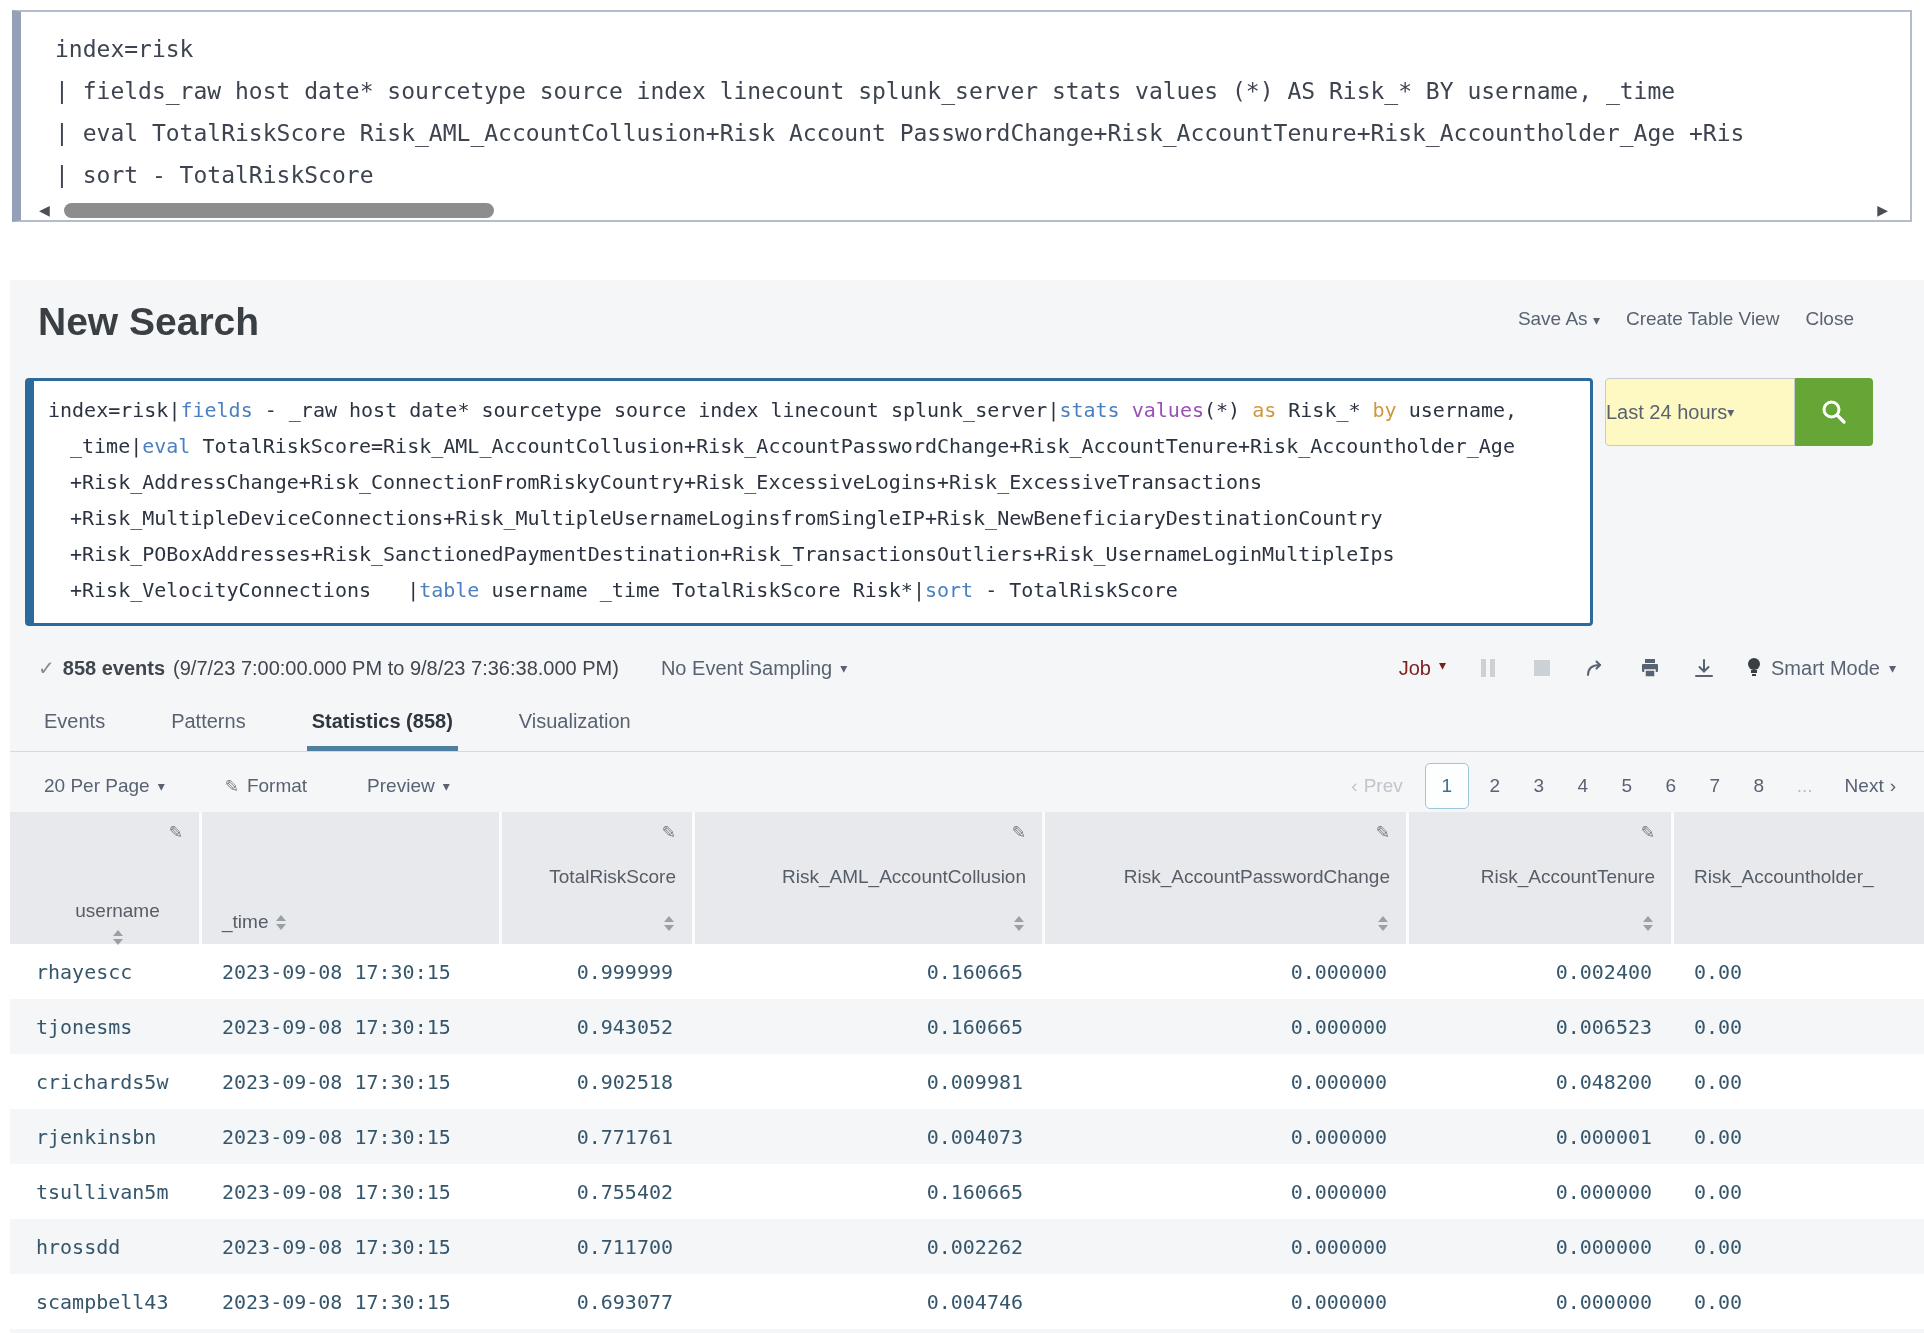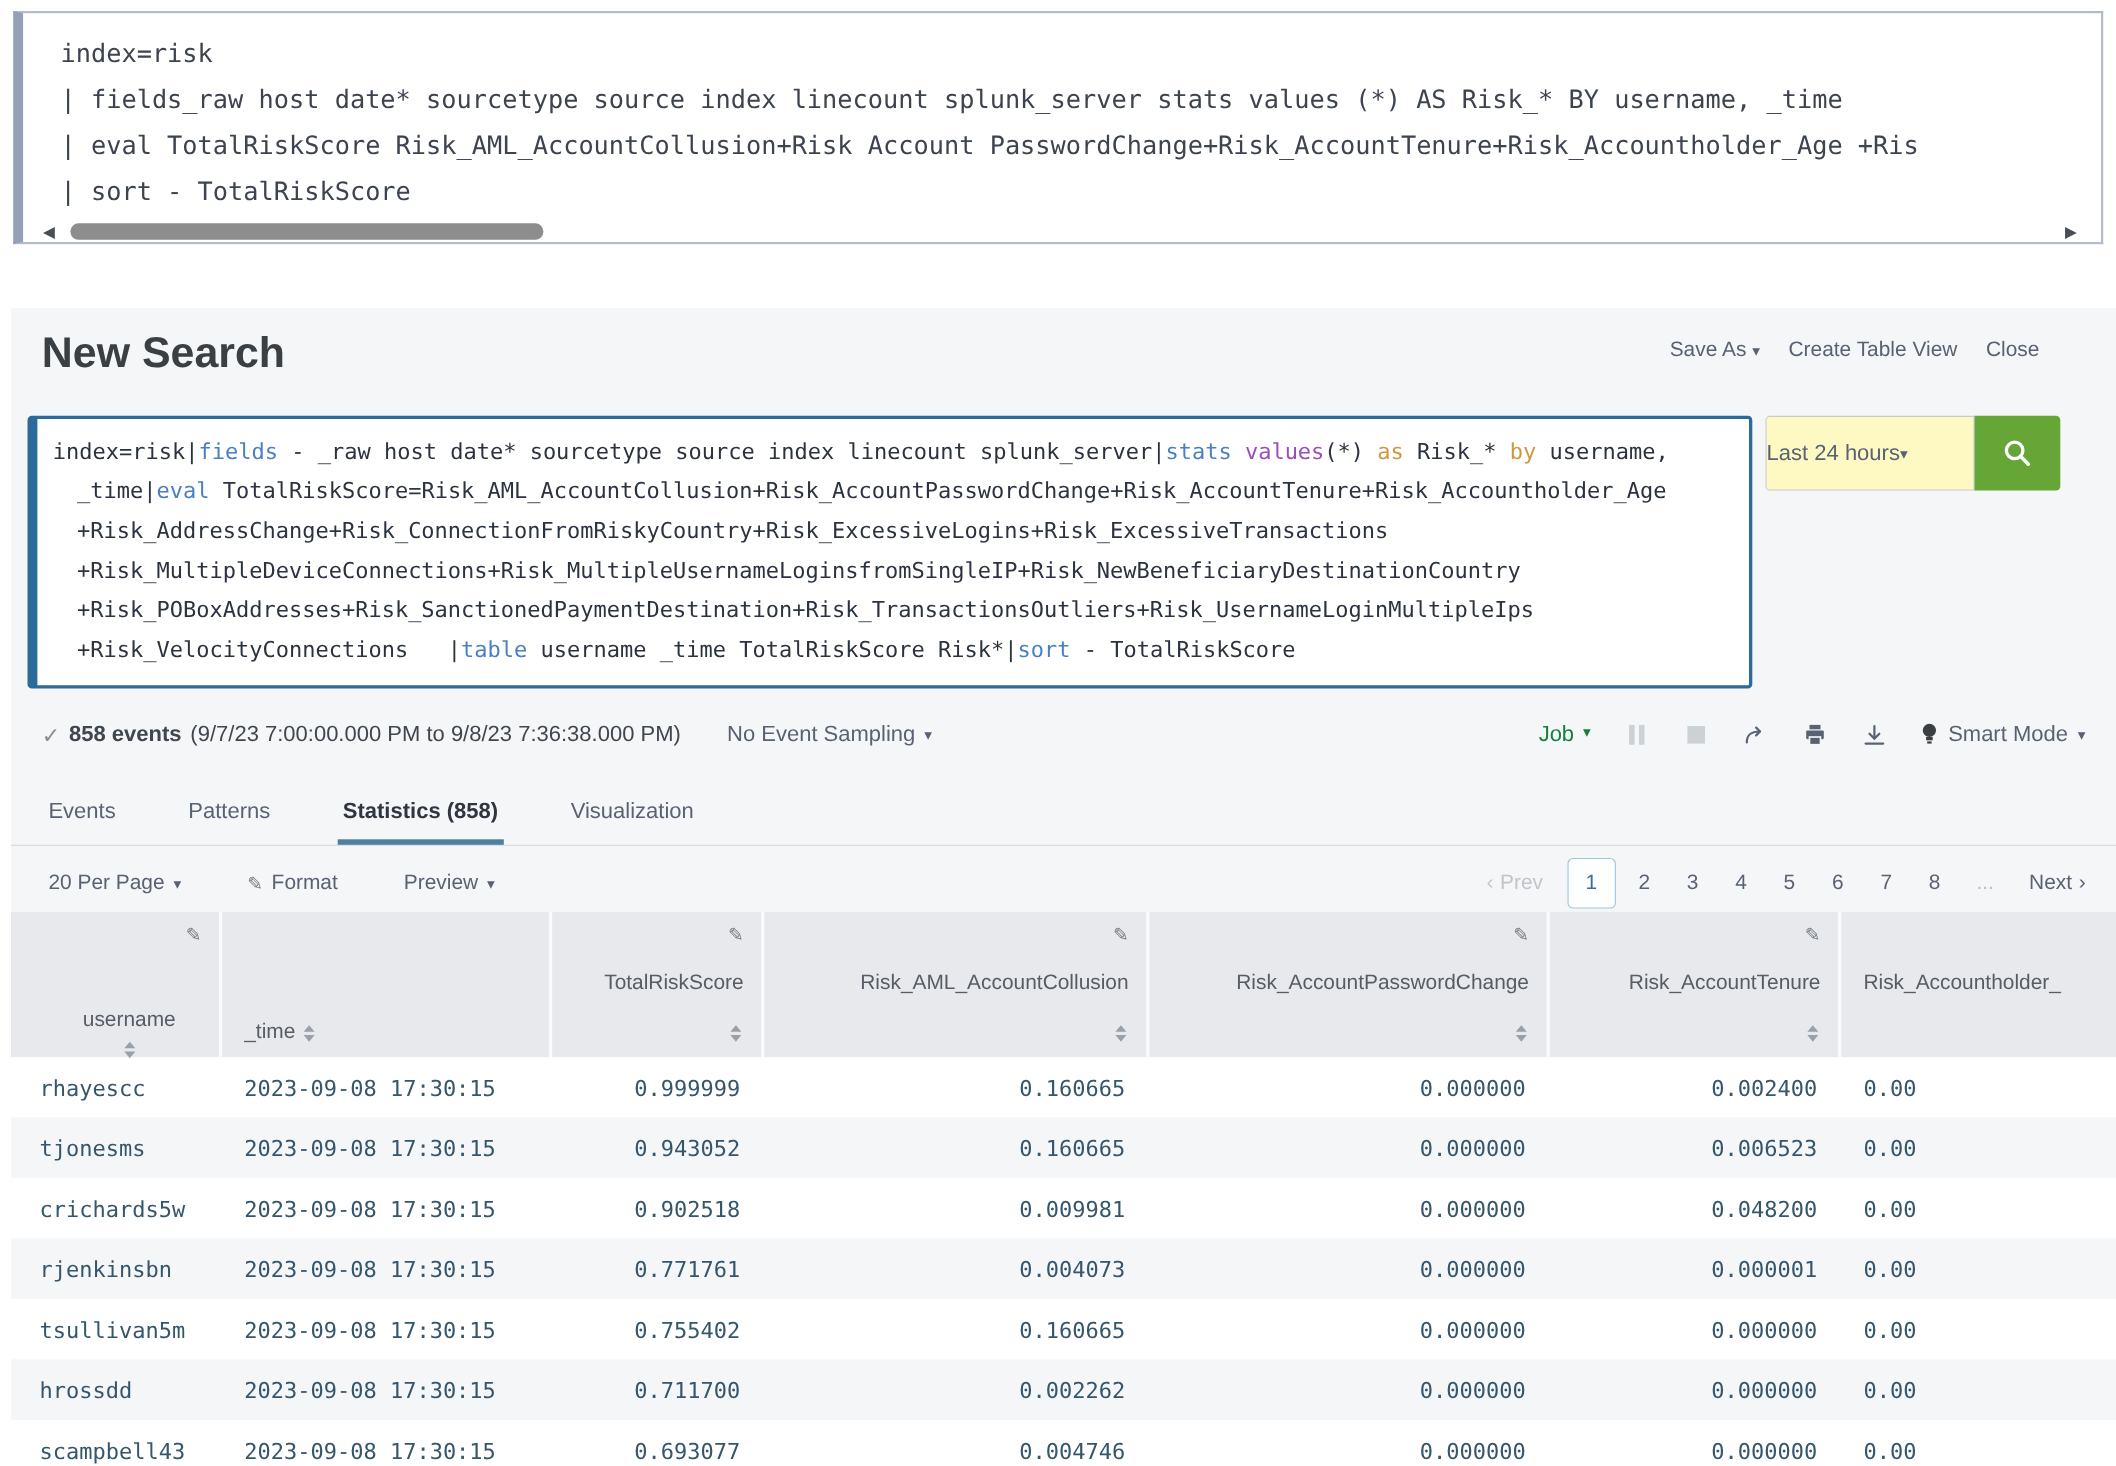--- a/index.html
+++ b/index.html
@@ -45,29 +45,29 @@
   .search-btn { width:78px; height:68px; background:#65a637; border-radius:0 4px 4px 0;
                 display:flex; align-items:center; justify-content:center; cursor:pointer; }
 
   
   .status-row { display:flex; justify-content:space-between; align-items:center; margin:24px 28px 0 28px; height:36px; }
   .status-left { display:flex; align-items:center; gap:8px; font-size:20px; color:#3f464e; }
   .check { color:#868c93; font-size:20px; }
   .ev-bold { font-weight:bold; }
   .sampling { margin-left:34px; color:#596273; display:flex; gap:8px; align-items:center; cursor:pointer; }
   .status-right { display:flex; align-items:center; gap:30px; }
-  .job { font-size:20px; color:#15803d; display:flex; gap:8px; align-items:flex-start; cursor:pointer; }
+  .job { font-size:20px; color:#7f1d1d; display:flex; gap:8px; align-items:flex-start; cursor:pointer; }
   .ic { display:inline-flex; align-items:center; justify-content:center; width:24px; height:24px; }
   .pause-bars { display:inline-flex; gap:4px; }
   .pause-bars i { width:5px; height:18px; background:#ccd1d6; }
   .stop-sq { width:16px; height:16px; background:#ccd1d6; }
   .smart { font-size:20px; color:#596273; display:flex; gap:9px; align-items:center; cursor:pointer; }
 
   
-  .tabs-row { display:flex; gap:66px; margin-top:41px; padding-left:34px; border-bottom:1px solid #d7dadd; }
+  .tabs-row { display:flex; gap:66px; margin-top:24px; padding-left:34px; border-bottom:1px solid #d7dadd; }
   .tab { font-size:20px; color:#596273; padding-bottom:18px; cursor:pointer; position:relative; }
   .tab.active { color:#2f3640; font-weight:bold; }
   .tab.active::after { content:""; position:absolute; left:-5px; right:-5px; bottom:0; height:5px; background:#4e7f9e; }
 
   
   .controls-row { display:flex; justify-content:space-between; align-items:center; margin:8px 28px 0 34px; height:52px; }
   .controls-left { display:flex; gap:60px; }
   .ctl { font-size:19px; color:#596273; display:flex; gap:8px; align-items:center; cursor:pointer; }
   .pencil-glyph { font-size:17px; color:#737a84; }
   .pagination { display:flex; align-items:center; gap:8px; }

